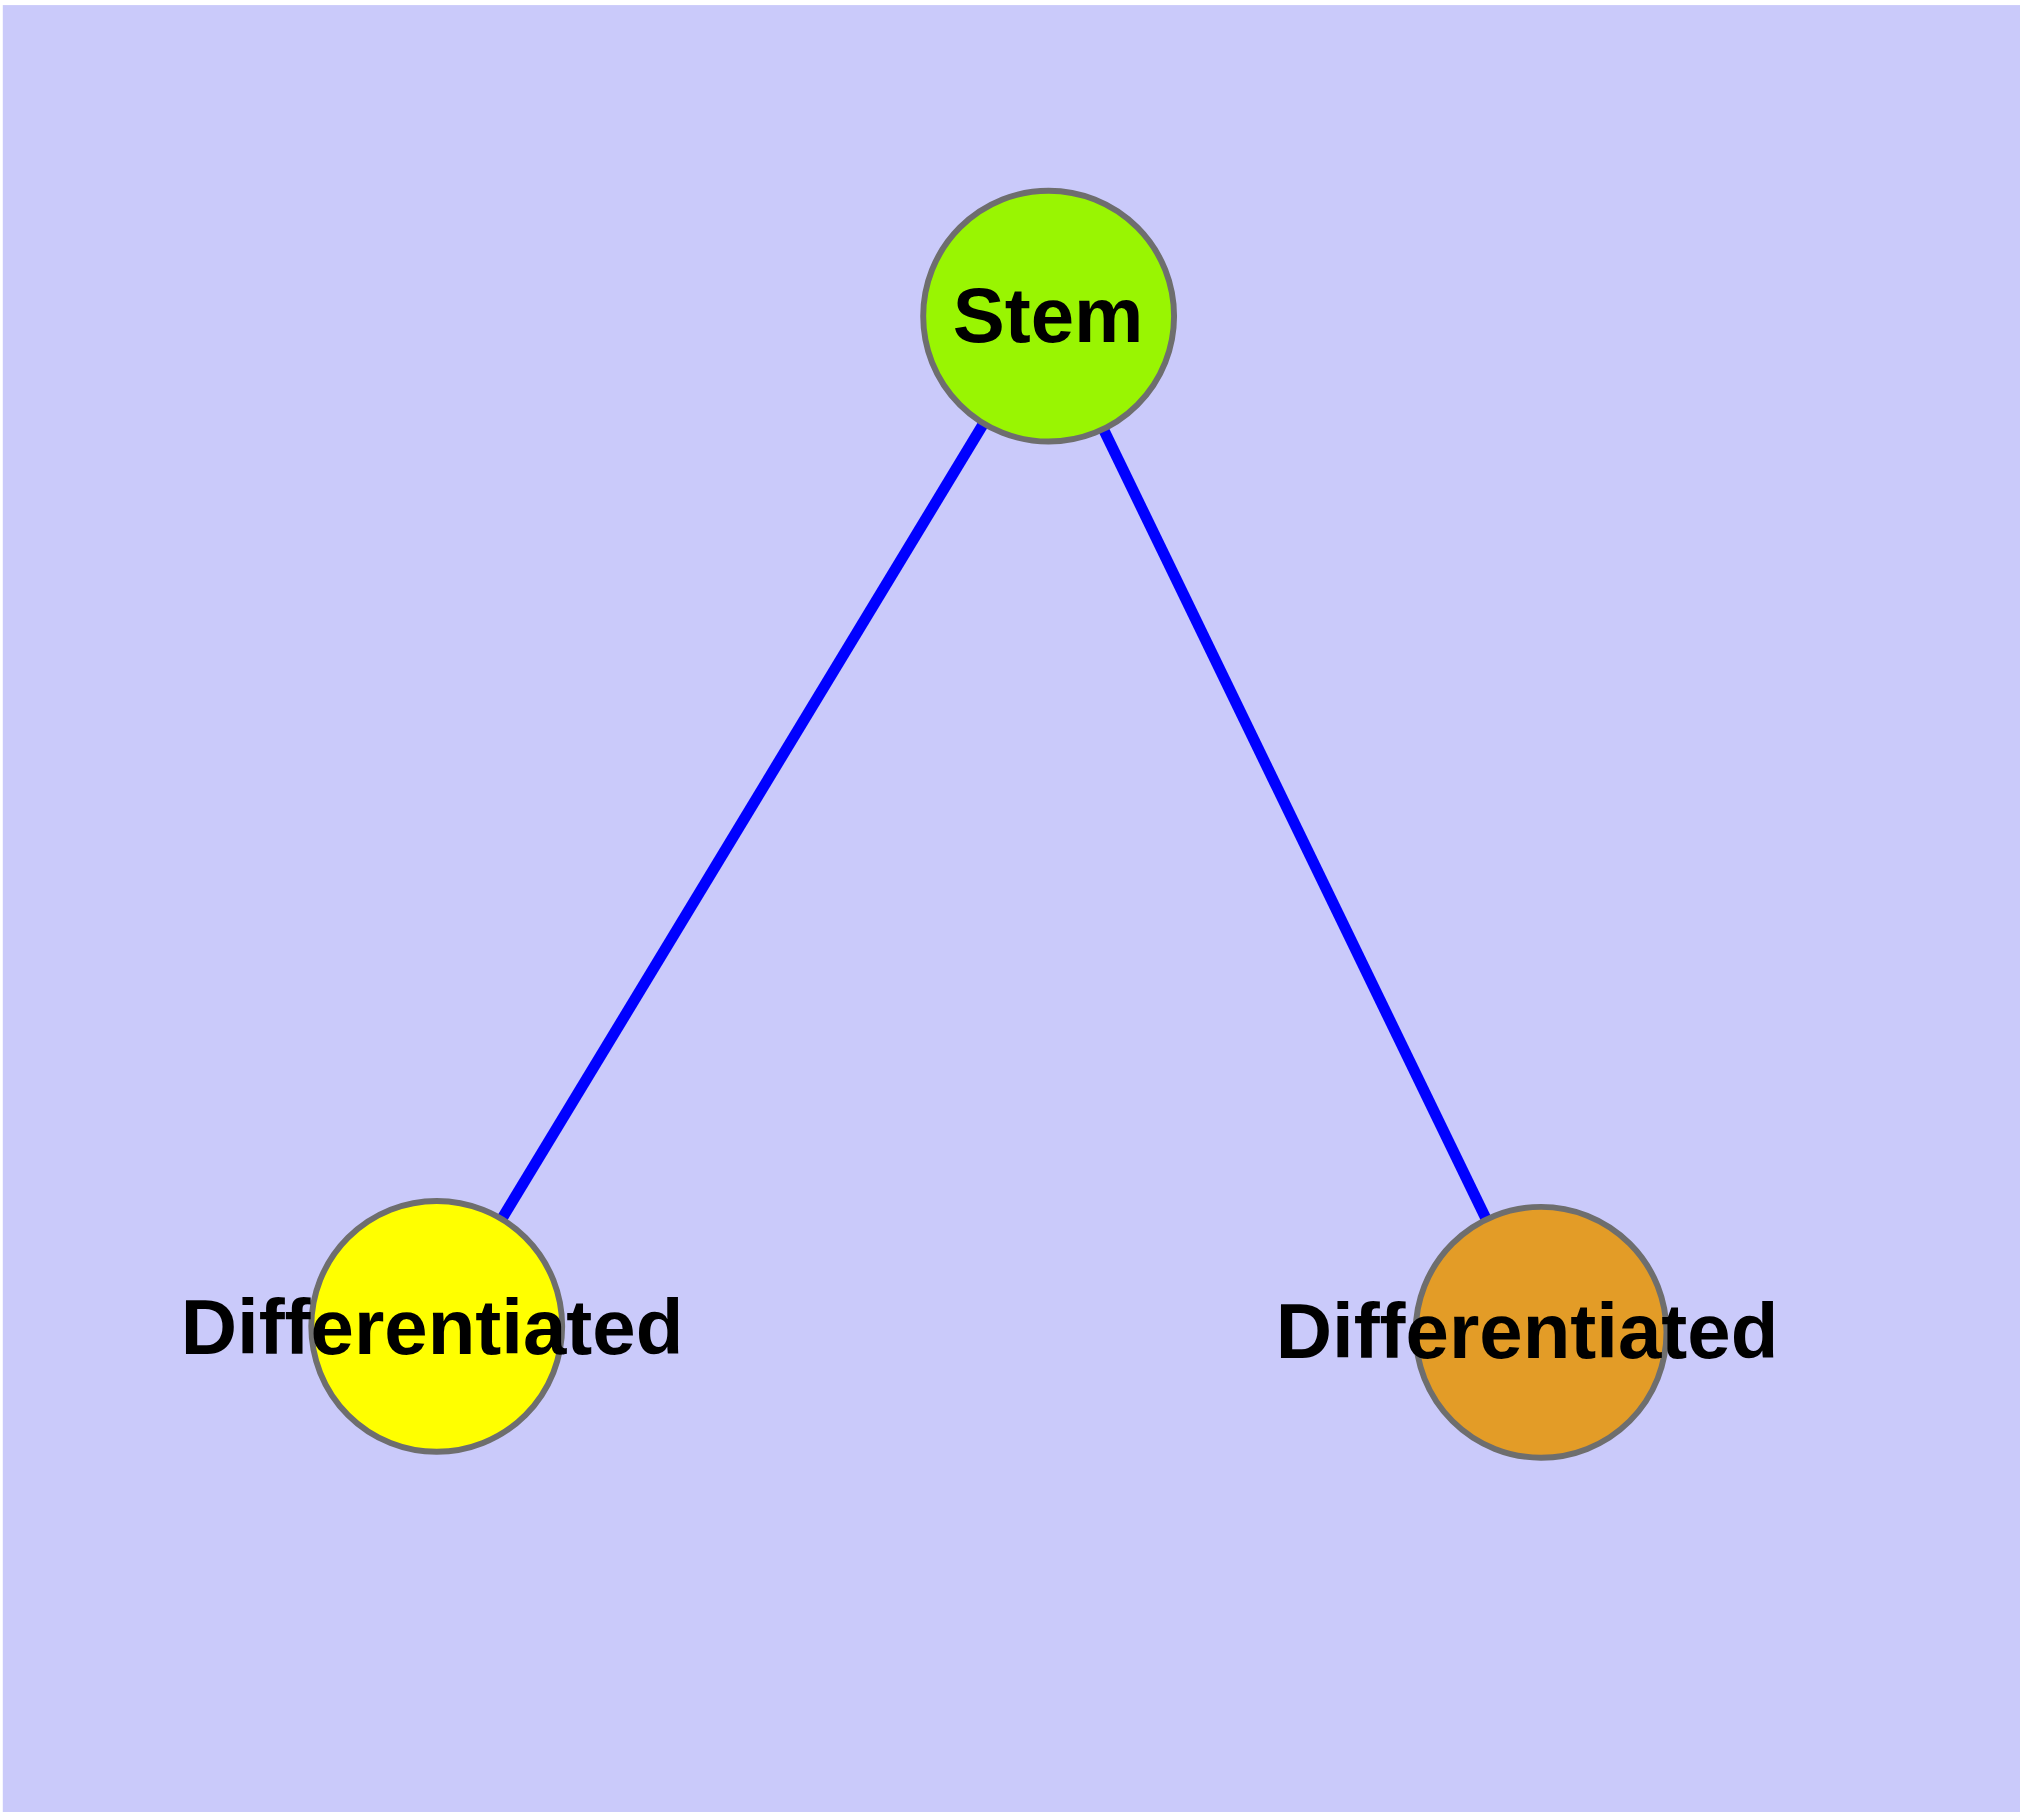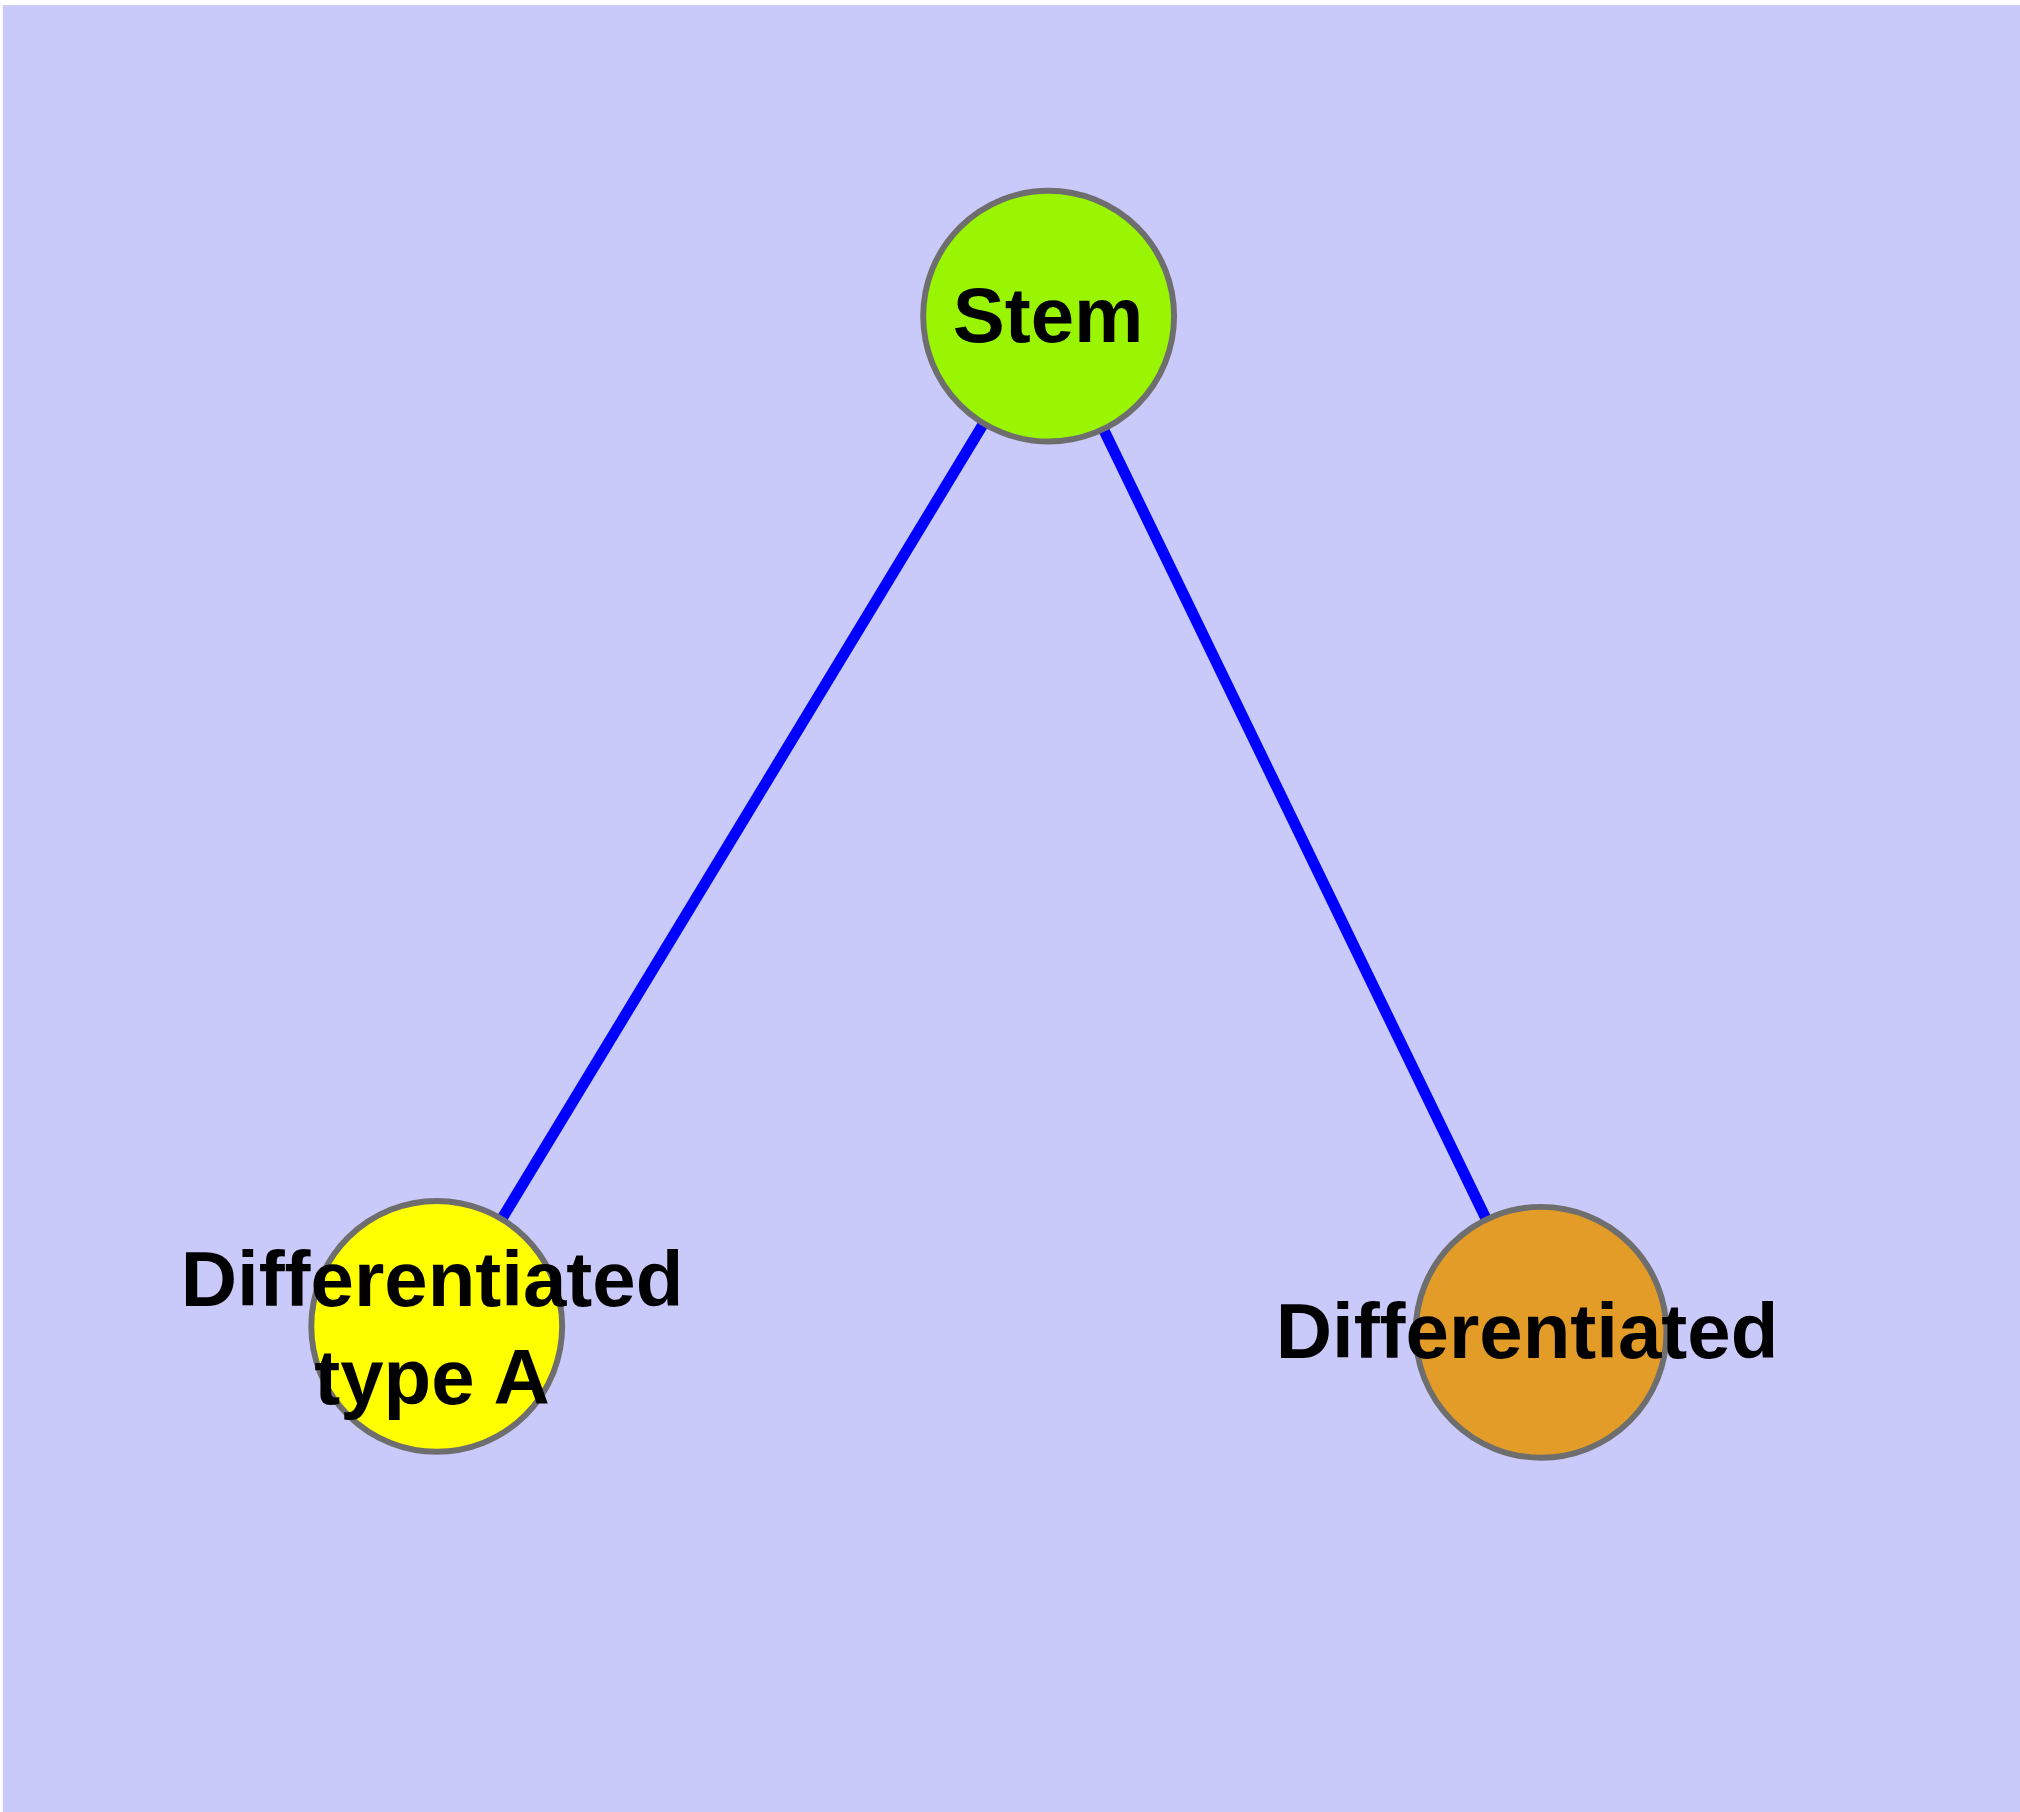--- a/index.html
+++ b/index.html
@@ -49,21 +49,20 @@
 
     <circle cx="1237" cy="373" r="148" stroke-width="7" fill="#99F502" stroke="#6E6E6E"></circle>
     <circle cx="515" cy="1565" r="148" stroke-width="7" fill="#FFFF00" stroke="#6E6E6E"></circle>
     <circle cx="1818" cy="1572" r="148" stroke-width="7" fill="#E39C27" stroke="#6E6E6E"></circle>
   </svg>
 
   <div class="node-label" style="left:1048px; top:316px;">Stem</div>
 
   <div class="node-label" style="left:432px; top:1328px;">
     <div>Differentiated</div>
-    <div>type A</div>
   </div>
 
   <div class="node-label" style="left:1527px; top:1332px;">
     <div>Differentiated</div>
   </div>
 
 </div>
 
 
 </body></html>

